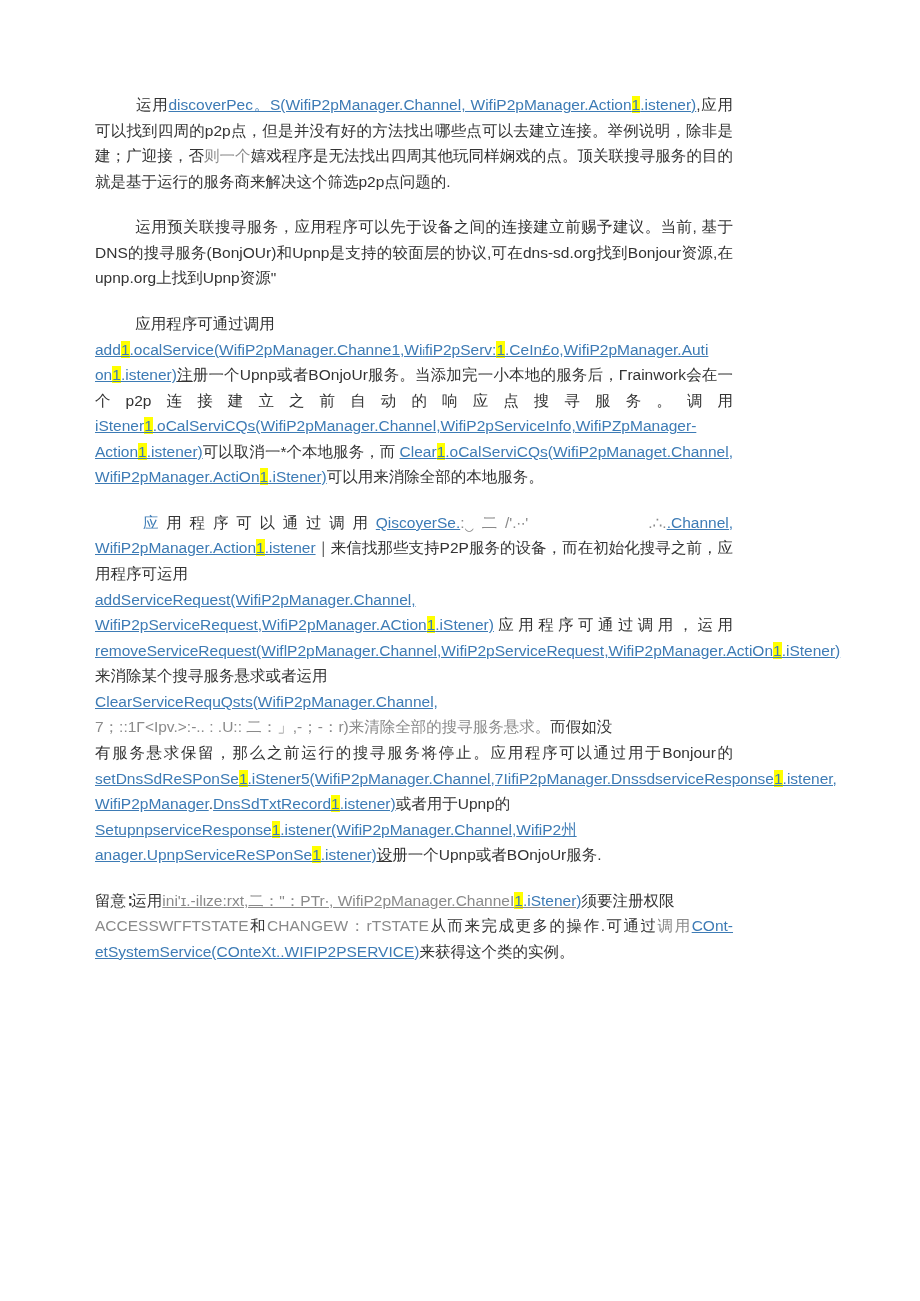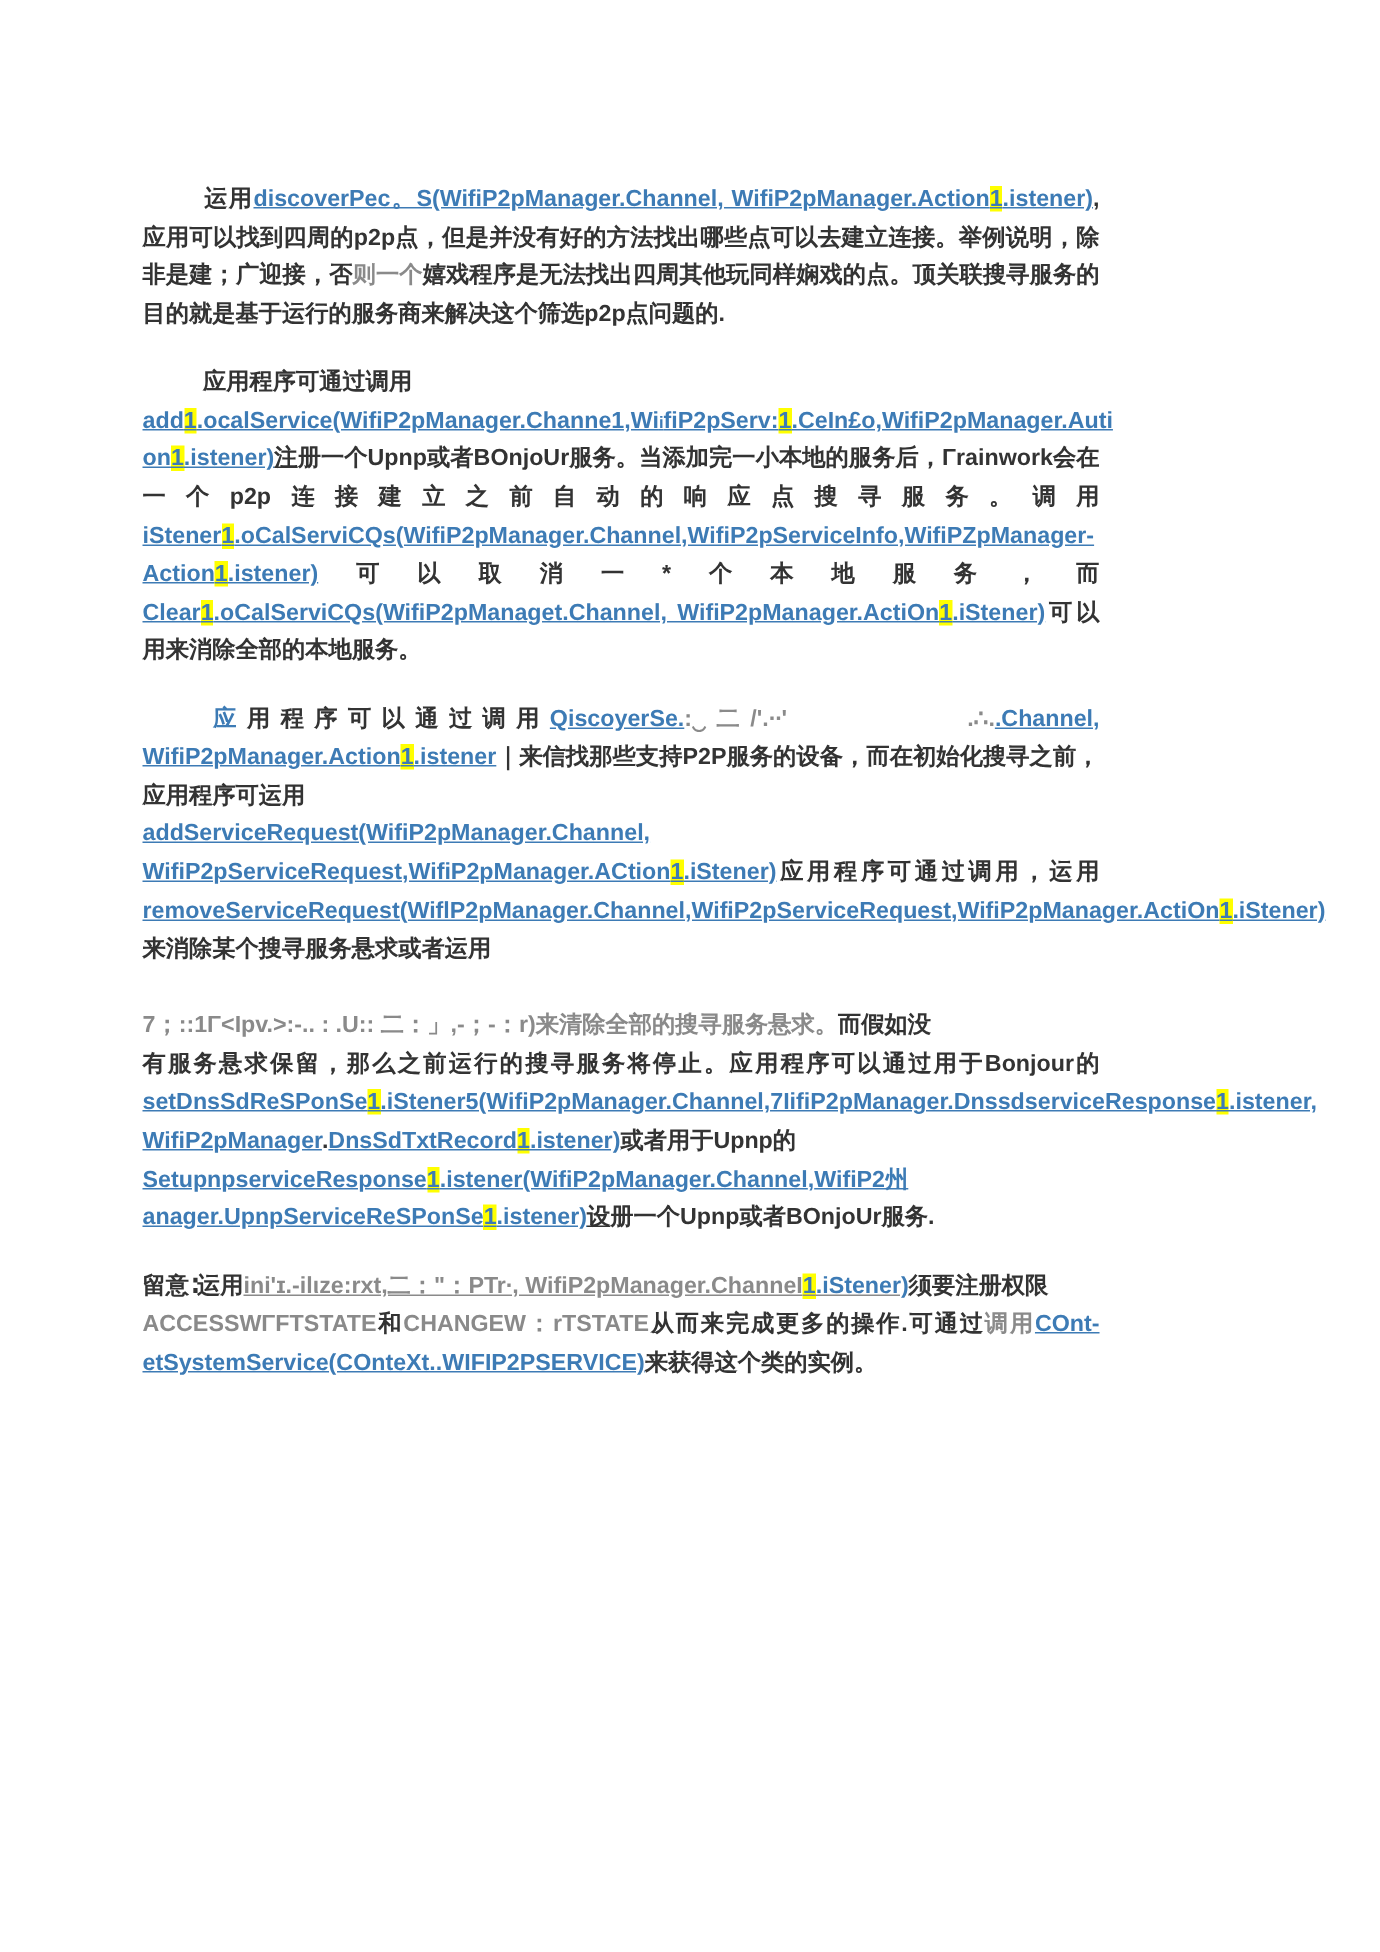--- a/index.html
+++ b/index.html
@@ -7,24 +7,23 @@
     padding: 0;
     background: #ffffff;
     font-family: "Microsoft YaHei", "SimSun", Arial, sans-serif;
     font-size: 15.5px;
     line-height: 1.65;
     color: #333333;
   }
   .page {
     width: 828px;
     min-height: 1301px;
-    padding: 120px 95px 0 95px;
+    padding: 92px 95px 0 95px;
     box-sizing: border-box;
     position: relative;
-    font-weight: bold;
   }
   .para {
     margin: 0 0 20px 0;
     text-align: justify;
   }
   .indent {
     text-indent: 2.6em;
   }
   .link {
     color: #3d7bb5;
@@ -47,33 +46,36 @@
 </style>
 </head>
 <body>
 
 <div class="page">
 
   <p class="para">
     <span style="display:inline-block; width:2.6em"></span><span class="black">运用</span><span class="link"><span>discoverPec。S(WifiP2pManager.Channel, WifiP2pManager.Action</span><span class="hl">1</span><span>.istener)</span></span><span class="black">,应用可以找到四周的p2p点，但是并没有好的方法找出哪些点可以去建立连接。举例说明，除非是建；广迎接，否</span><span class="gray">则一个</span><span class="black">嬉戏程序是无法找出四周其他玩同样娴戏的点。顶关联搜寻服务的目的就是基于运行的服务商来解决这个筛选p2p点问题的.</span>
   </p>
 
+  <p class="para indent">
+    <span class="black">运用预关联搜寻服务，应用程序可以先于设备之间的连接建立前赐予建议。当前, 基于DNS的搜寻服务(BonjOUr)和Upnp是支持的较面层的协议,可在dns-sd.org找到Bonjour资源,在upnp.org上找到Upnp资源"</span>
+  </p>
 
   <p class="para">
     <span style="display:inline-block; width:2.6em"></span><span class="black">应用程序可通过调用</span><br>
     <span class="link"><span>add</span><span class="hl">1</span><span>.ocalService(WifiP2pManager.Channe1,Wi</span><span style="font-size:11px">i</span><span>fiP2pServ:</span><span class="hl">1</span><span>.CeIn£o,WifiP2pManager.Auti on</span><span class="hl">1</span><span>.istener)</span></span><span class="black" style="text-decoration:underline">注</span><span class="black">册一个Upnp或者BOnjoUr服务。当添加完一小本地的服务后，Γrainwork会在一个p2p连接建立之前自动的响应点搜寻服务。调用</span>
     <span class="link"><span>iStener</span><span class="hl">1</span><span>.oCalServiCQs(WifiP2pManager.Channel,WifiP2pServiceInfo,WifiPZpManager-Action</span><span class="hl">1</span><span>.istener)</span></span><span class="black">可以取消一*个本地服务，而</span>
     <span class="link"><span>Clear</span><span class="hl">1</span><span>.oCalServiCQs(WifiP2pManaget.Channel, WifiP2pManager.ActiOn</span><span class="hl">1</span><span>.iStener)</span></span><span class="black">可以用来消除全部的本地服务。</span>
   </p>
 
   <p class="para">
     <span style="display:inline-block; width:2.6em"></span><span class="link" style="text-decoration:none">应</span><span class="black">用程序可以通过调用</span><span class="link">QiscoyerSe.</span><span class="gray">:‿⼆/'.∙∙'</span><span style="display:inline-block; width:120px"></span><span class="gray">.∴.</span><span class="black"><span class="link">.Channel, WifiP2pManager.Action</span><span class="link"><span class="hl">1</span><span>.istener</span></span></span><span class="black">｜来信找那些支持P2P服务的设备，而在初始化搜寻之前，应用程序可运用</span><br>
     <span class="link"><span>addServiceRequest(WifiP2pManager.Channel, WifiP2pServiceRequest,WifiP2pManager.ACtion</span><span class="hl">1</span><span>.iStener)</span></span><span class="black">应用程序可通过调用，运用</span>
     <span class="link"><span>removeServiceRequest(WiflP2pManager.Channel,WifiP2pServiceRequest,WifiP2pManager.ActiOn</span><span class="hl">1</span><span>.iStener)</span></span><span class="black">来消除某个搜寻服务悬求或者运用</span><br>
-    <br>
+    <span class="link">ClearServiceRequQsts(WifiP2pManager.Channel,</span><br>
     <span class="gray">7；::1Γ&lt;Ιpv.&gt;:-.. :   .U:: 二：」,-；-：r)</span><span class="gray">来清除全部的搜寻服务悬求。</span><span class="black">而假如没</span><br>
     <span class="black">有服务悬求保留，那么之前运行的搜寻服务将停止。应用程序可以通过用于Bonjour的</span>
     <span class="link"><span>setDnsSdReSPonSe</span><span class="hl">1</span><span>.iStener5(WifiP2pManager.Channel,7IifiP2pManager.DnssdserviceResponse</span><span class="hl">1</span><span>.istener,</span></span><br>
     <span class="link">WifiP2pManager</span><span class="black">.</span><span class="link"><span>DnsSdTxtRecord</span><span class="hl">1</span><span>.istener)</span></span><span class="black">或者用于Upnp的</span><br>
     <span class="link"><span>SetupnpserviceResponse</span><span class="hl">1</span><span>.istener(WifiP2pManager.</span></span><span class="link">Channel</span><span class="link">,</span><span class="link">WifiP2州</span><br>
     <span class="link"><span>anager.UpnpServiceReSPonSe</span><span class="hl">1</span><span>.istener)</span></span><span class="black" style="text-decoration:underline">设</span><span class="black">册一个Upnp或者BOnjoUr服务.</span>
   </p>
 
   <p class="para">
     <span class="black">留意∶运用</span><span class="link-gray"><span>ini'ɪ.-ilιze:rxt,二："：PTr∙, WifiP2pManager.ChanneI</span><span class="hl" style="color:#3d7bb5">1</span><span style="color:#3d7bb5">.iStener)</span></span><span class="black">须要注册权限</span><br>

